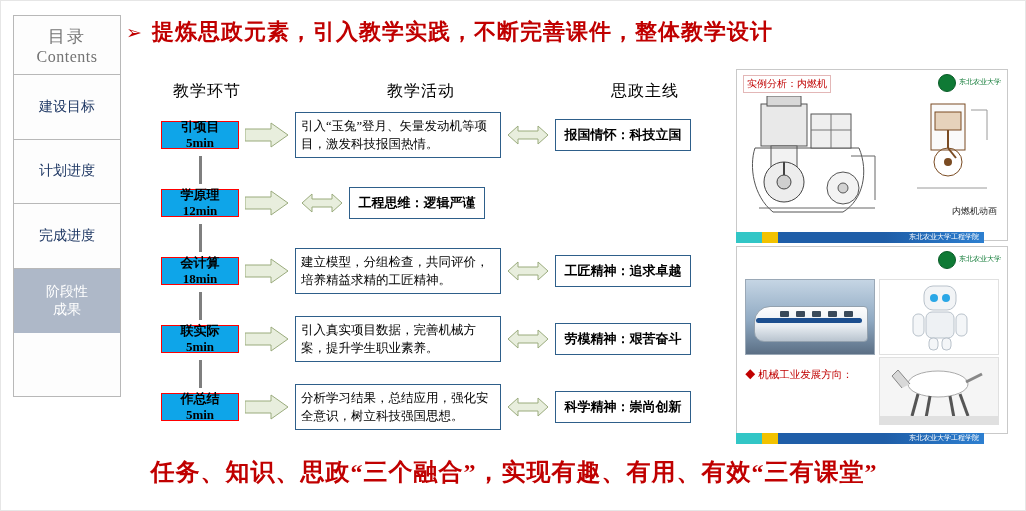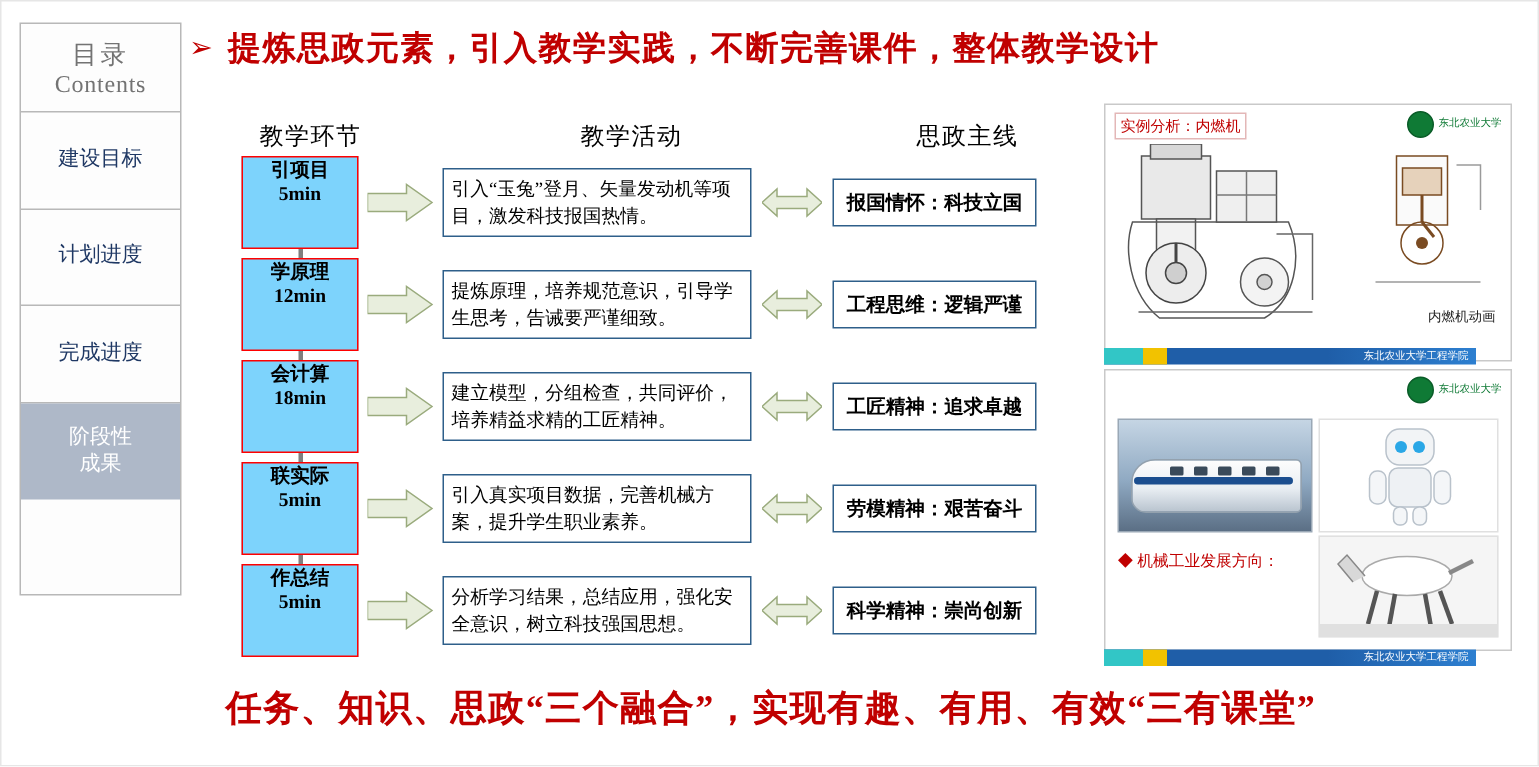--- a/index.html
+++ b/index.html
@@ -113,32 +113,33 @@
   .row {
     position: absolute;
     left: 160px;
     width: 560px;
     height: 48px;
     display: flex;
     align-items: center;
   }
   .stage-box {
     width: 78px;
-    height: 62px;
+    height: 28px;
     border: 1.6px solid #ff0000;
     box-sizing: border-box;
     display: flex;
     flex-direction: column;
     align-items: center;
+    justify-content: center;
     font-family: "Liberation Serif", serif;
     font-size: 13px;
     font-weight: bold;
     color: #000;
     line-height: 1.25;
-    background: #7dd3fc;
+    background: #0ea5e9;
   }
   .stage-box .mins { font-size: 13px; }
 
   .arrow-h {
     width: 44px;
     height: 26px;
     position: relative;
     margin: 0 6px;
     flex: none;
   }
@@ -423,23 +424,20 @@
 
     <div class="row" style="top:178px">
       <div class="stage-box">
         <div>学原理</div>
         <div class="mins">12min</div>
       </div>
       <div class="arrow-h">
         <svg width="44" height="26" viewBox="0 0 44 26">
             <polygon points="0,7 26,7 26,1 43,13 26,25 26,19 0,19" fill="#e8eedd" stroke="#9aab7d" stroke-width="1"></polygon>
           </svg>
-      </div>
-      <div class="activity-box">
-        <span>提炼原理，培养规范意识，引导学生思考，告诫要严谨细致。</span>
       </div>
       <div class="arrow-d">
         <svg width="40" height="22" viewBox="0 0 40 22">
             <polygon points="0,11 10,2 10,7 30,7 30,2 40,11 30,20 30,15 10,15 10,20" fill="#e8eedd" stroke="#9aab7d" stroke-width="1"></polygon>
           </svg>
       </div>
       <div class="theme-box">
         <span>工程思维：逻辑严谨</span>
       </div>
     </div>

